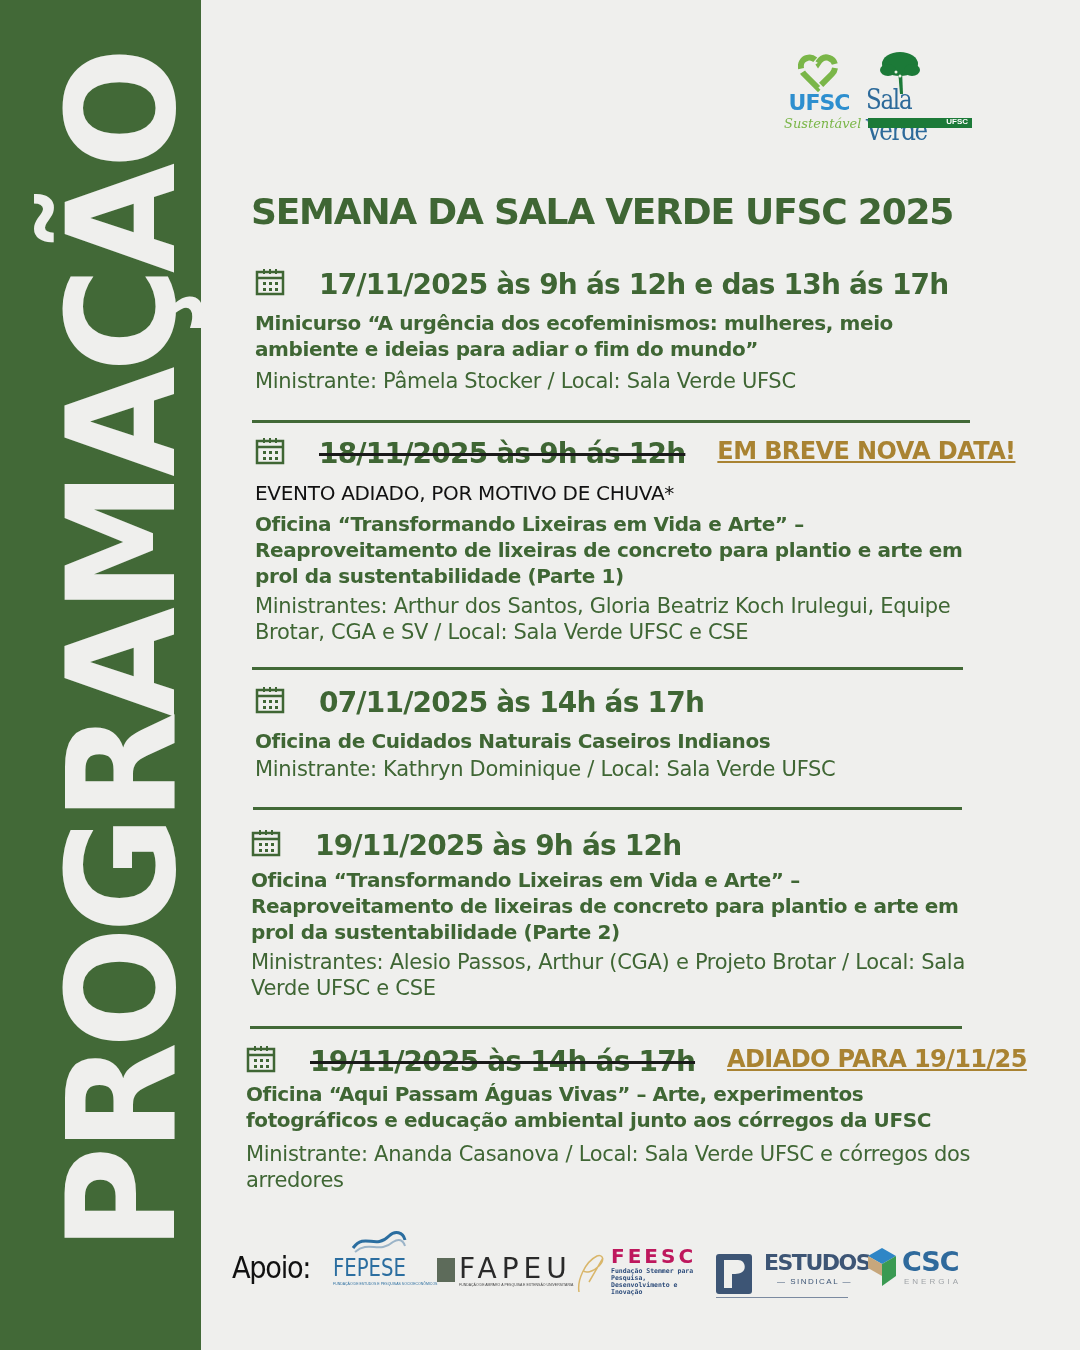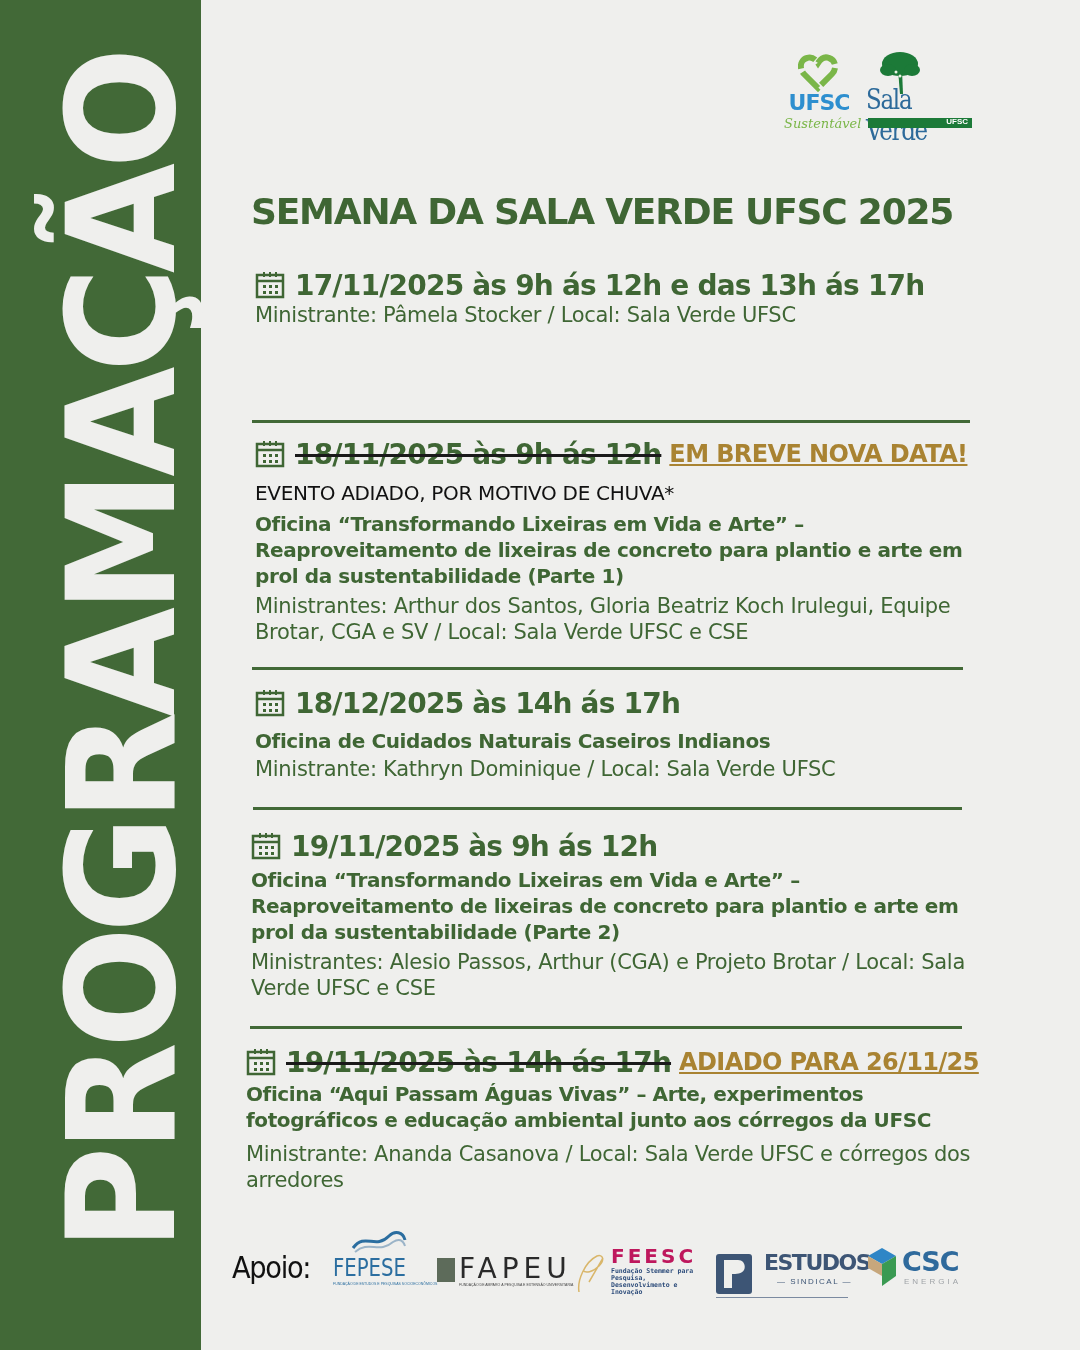--- a/index.html
+++ b/index.html
@@ -12,28 +12,28 @@
   .ufsc-heart{position:absolute;left:14px;top:2px;width:40px;height:40px;}
   .ufsc-text{position:absolute;left:0;top:40px;width:70px;font-weight:bold;font-size:22px;color:#2e8fcf;text-align:center;font-family:"DejaVu Sans",sans-serif;letter-spacing:-1px;}
   .ufsc-sub{position:absolute;left:0;top:66px;width:70px;font-style:italic;font-size:13px;color:#7ab648;text-align:center;font-family:"DejaVu Serif",serif;}
   .sv-logo{position:absolute;left:82px;top:0;width:110px;height:96px;}
   .sv-tree{position:absolute;left:12px;top:0;width:44px;height:48px;}
   .sv-text{position:absolute;left:0;top:34px;font-family:"DejaVu Serif",serif;font-size:27px;color:#2d6a9a;letter-spacing:-1.5px;transform:scaleX(0.85);transform-origin:left;}
   .sv-bar{position:absolute;left:2px;top:68px;width:104px;height:10px;background:#1c7a38;}
   .sv-bar span{position:absolute;right:4px;top:-1px;font-size:8px;font-weight:bold;color:#fff;}
   .headline{position:absolute;left:251px;top:191px;font-family:"DejaVu Sans",sans-serif;font-weight:bold;font-size:36px;color:#3f6634;letter-spacing:-1.2px;white-space:nowrap;}
   .event{position:absolute;}
-  .date-row{display:flex;align-items:center;white-space:nowrap;height:34px;}
+  .date-row{display:flex;align-items:flex-start;white-space:nowrap;height:34px;gap:24px;}
   .cal{width:30px;height:28px;margin-right:10px;flex:none;}
   .date{font-family:"DejaVu Sans",sans-serif;font-weight:bold;font-size:28px;color:#3f6634;letter-spacing:-0.8px;}
   .date.struck{text-decoration:line-through;text-decoration-color:#1a1a1a;text-decoration-thickness:3px;}
   .note{font-family:"DejaVu Sans",sans-serif;font-weight:bold;font-size:24px;color:#a98332;margin-left:8px;letter-spacing:-0.6px;text-decoration:underline;}
   .alert{font-family:"DejaVu Sans",sans-serif;font-size:20px;color:#111;margin-top:10px;letter-spacing:-0.3px;}
   .title{font-family:"DejaVu Sans",sans-serif;font-weight:bold;font-size:20px;line-height:26px;color:#3f6634;letter-spacing:-0.4px;margin-top:8px;}
-  .meta{font-family:"DejaVu Sans",sans-serif;font-size:21px;line-height:26px;color:#3f6634;letter-spacing:-0.3px;}
+  .meta{font-family:"DejaVu Sans",sans-serif;font-size:21px;line-height:26px;color:#3f6634;letter-spacing:-0.3px;margin-top:6px;}
   .divider{position:absolute;height:3px;background:#426937;}
   .footer{position:absolute;left:232px;top:1228px;width:740px;height:80px;}
   .apoio{position:absolute;left:0;top:21px;font-family:"DejaVu Sans",sans-serif;font-size:31px;color:#111;letter-spacing:-1.5px;transform:scaleX(0.88);transform-origin:left;}
   .sponsor{position:absolute;}
   .fepese{left:101px;top:0;width:92px;height:62px;}
   .fepese .name{position:absolute;left:0;top:26px;font-family:"DejaVu Sans",sans-serif;font-size:24px;color:#2b6ea0;letter-spacing:0px;transform:scaleX(0.82);transform-origin:left;}
   .fepese .tag{position:absolute;left:0;top:54px;font-size:3.5px;color:#2b6ea0;white-space:nowrap;}
   .fapeu{left:205px;top:24px;width:128px;height:40px;}
   .fapeu .icon{position:absolute;left:0;top:6px;width:18px;height:24px;background:#5d6b5a;}
   .fapeu .name{position:absolute;left:22px;top:0;font-family:"DejaVu Sans",sans-serif;font-size:28px;color:#2a2a2a;letter-spacing:5px;}
@@ -98,20 +98,21 @@
           <rect x="8" y="14" width="3" height="3"></rect>
           <rect x="14" y="14" width="3" height="3"></rect>
           <rect x="20" y="14" width="3" height="3"></rect>
           <rect x="8" y="20" width="3" height="3"></rect>
           <rect x="14" y="20" width="3" height="3"></rect>
           <rect x="20" y="20" width="3" height="3"></rect>
         </g>
       </svg>
     <span class="date">17/11/2025 às 9h ás 12h e das 13h ás 17h</span>
   </div>
+  <div class="title">Minicurso “A urgência dos ecofeminismos: mulheres, meio ambiente e ideias para adiar o fim do mundo”</div>
   <div class="meta">Ministrante: Pâmela Stocker /  Local: Sala Verde UFSC</div>
 </div>
 <div class="divider" style="left:252px;top:420px;width:718px;"></div>
 
 <div class="event" style="left:255px;top:437px;width:725px;">
   <div class="date-row">
     <svg class="cal" viewBox="0 0 30 28">
         <rect x="2" y="4" width="26" height="22" fill="none" stroke="#3f6634" stroke-width="2.5"></rect>
         <line x1="2" y1="10" x2="28" y2="10" stroke="#3f6634" stroke-width="2.5"></line>
         <rect x="8" y="1" width="2" height="5" fill="#3f6634"></rect>
@@ -145,21 +146,21 @@
         <rect x="20" y="1" width="2" height="5" fill="#3f6634"></rect>
         <g fill="#3f6634">
           <rect x="8" y="14" width="3" height="3"></rect>
           <rect x="14" y="14" width="3" height="3"></rect>
           <rect x="20" y="14" width="3" height="3"></rect>
           <rect x="8" y="20" width="3" height="3"></rect>
           <rect x="14" y="20" width="3" height="3"></rect>
           <rect x="20" y="20" width="3" height="3"></rect>
         </g>
       </svg>
-    <span class="date">18/12/2025 às 14h ás 17h</span>
+    <span class="date">07/11/2025 às 14h ás 17h</span>
   </div>
   <div class="title">Oficina de Cuidados Naturais Caseiros Indianos</div>
   <div class="meta" style="margin-top:2px;">Ministrante: Kathryn Dominique / Local: Sala Verde UFSC</div>
 </div>
 <div class="divider" style="left:253px;top:807px;width:709px;"></div>
 
 <div class="event" style="left:251px;top:829px;width:720px;">
   <div class="date-row">
     <svg class="cal" viewBox="0 0 30 28">
         <rect x="2" y="4" width="26" height="22" fill="none" stroke="#3f6634" stroke-width="2.5"></rect>
@@ -194,21 +195,21 @@
         <g fill="#3f6634">
           <rect x="8" y="14" width="3" height="3"></rect>
           <rect x="14" y="14" width="3" height="3"></rect>
           <rect x="20" y="14" width="3" height="3"></rect>
           <rect x="8" y="20" width="3" height="3"></rect>
           <rect x="14" y="20" width="3" height="3"></rect>
           <rect x="20" y="20" width="3" height="3"></rect>
         </g>
       </svg>
     <span class="date struck">19/11/2025 às 14h ás 17h</span>
-    <span class="note">ADIADO PARA 26/11/25</span>
+    <span class="note">ADIADO PARA 19/11/25</span>
   </div>
   <div class="title" style="margin-top:2px;">Oficina “Aqui Passam Águas Vivas” – Arte, experimentos fotográficos e educação ambiental junto aos córregos da UFSC</div>
   <div class="meta" style="margin-top:8px;">Ministrante: Ananda Casanova /  Local: Sala Verde UFSC e córregos dos arredores</div>
 </div>
 
 <div class="footer">
   <div class="apoio">Apoio:</div>
 
   <div class="sponsor fepese">
     <svg style="position:absolute;left:18px;top:0;width:56px;height:26px;" viewBox="0 0 56 26">

